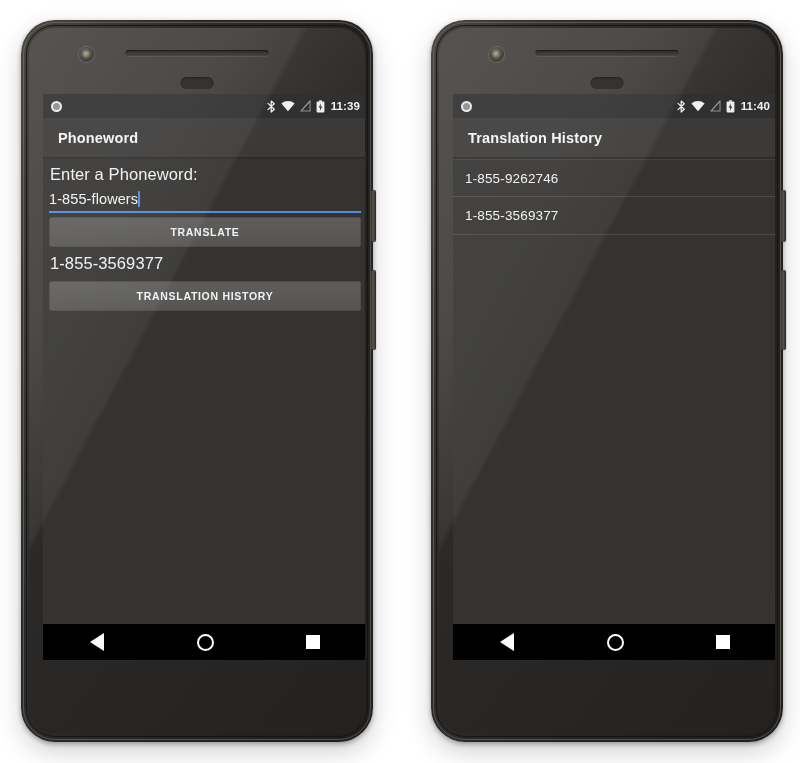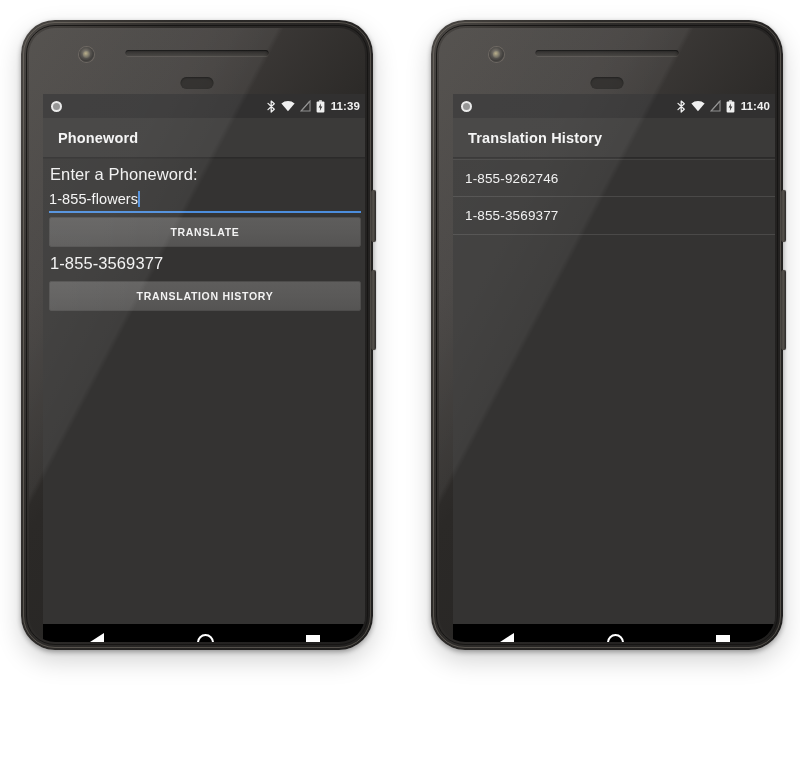--- a/index.html
+++ b/index.html
@@ -20,21 +20,21 @@
     position: absolute;
     inset: 0;
     width: 800px;
     height: 763px;
   }
 
   
   .phone {
     position: absolute;
     width: 352px;
-    height: 630px;
+    height: 722px;
     border-radius: 34px;
     background:
       linear-gradient(105deg, #4a4744 0%, #3b3835 14%, #2e2c2a 30%, #262423 60%, #201f1e 100%);
     box-shadow:
       0 2px 5px rgba(0,0,0,0.32),
       0 10px 26px rgba(0,0,0,0.18);
   }
   .phone.left  { left: 21px;  top: 20px; }
   .phone.right { left: 431px; top: 20px; }
 

